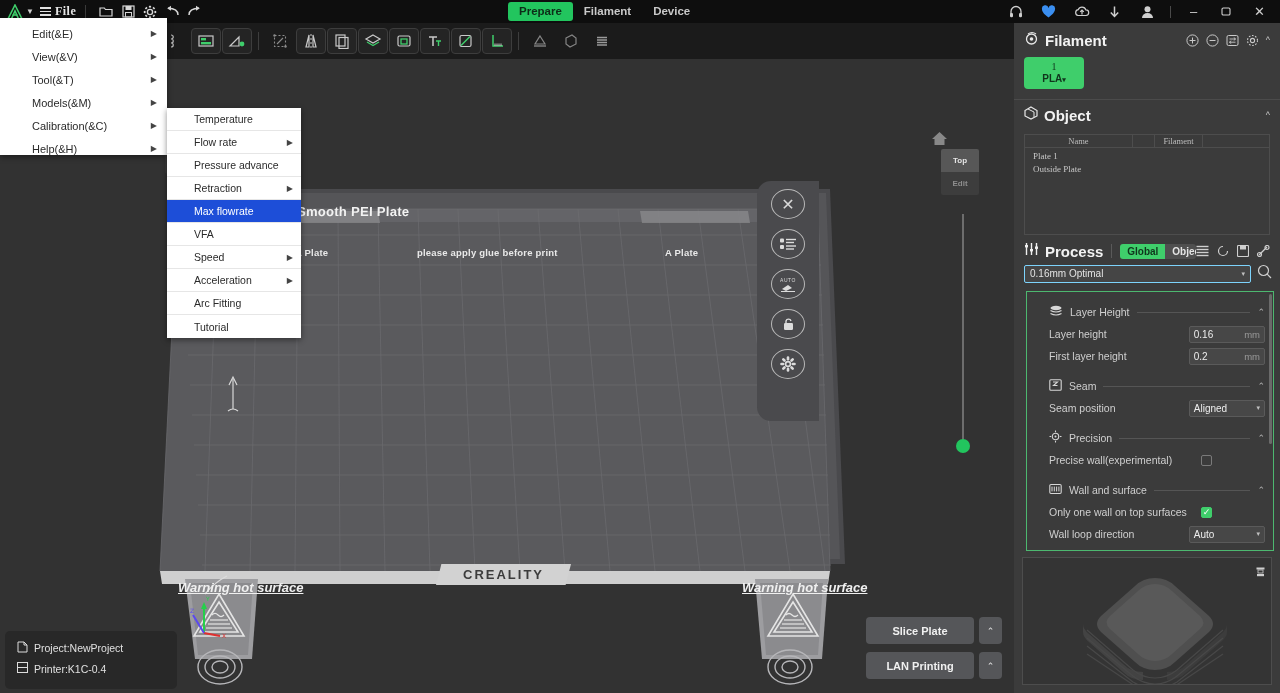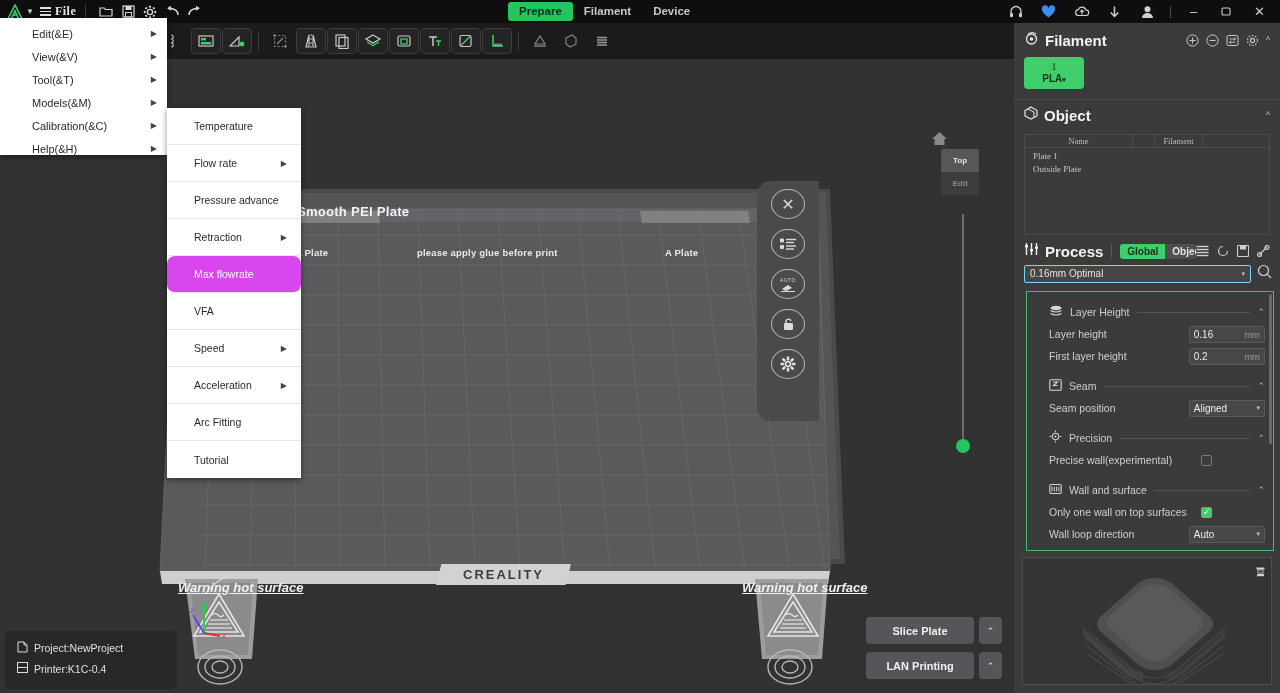--- a/index.html
+++ b/index.html
@@ -219,25 +219,25 @@
     display: flex; align-items: center; height: 23px; padding: 0 10px 0 32px;
     font-size: 11px; color: #2a2a2a;
   }
   .mi .arr { margin-left: auto; font-size: 8px; color: #444; }
 
   .menu-sub {
     position: absolute; left: 167px; top: 108px; width: 134px;
     background: #ffffff; z-index: 51; box-shadow: 0 2px 6px rgba(0,0,0,.45);
   }
   .si {
-    display: flex; align-items: center; height: 37px; padding: 0 14px 0 27px;
+    display: flex; align-items: center; height: 23px; padding: 0 8px 0 27px;
     font-size: 10.5px; color: #2a2a2a; border-bottom: 1px solid #e6e6e6;
   }
   .si:last-child { border-bottom: none; }
-  .si.hl { background: #d946ef; color: #ffffff; border-radius: 8px; }
+  .si.hl { background: #1d4ed8; color: #ffffff; }
   .si .arr { margin-left: auto; font-size: 8px; color: #444; }
 
   .float-x {
     position: absolute; left: 168px; top: 69px; width: 20px; height: 20px;
     background: #4a4a4d; border-radius: 3px; display: flex; align-items: center;
     justify-content: center; color: #d0d0d0; font-size: 10px; z-index: 40;
   }
   .float-pen {
     position: absolute; left: 165px; top: 93px; width: 22px; height: 22px;
     background: #3a3a3a; border-radius: 3px; z-index: 40;

